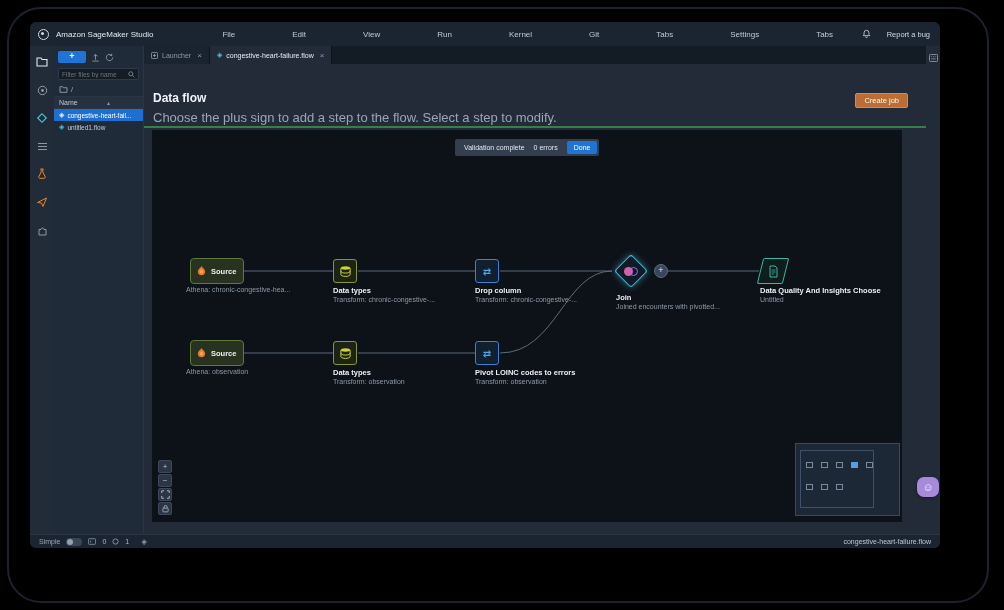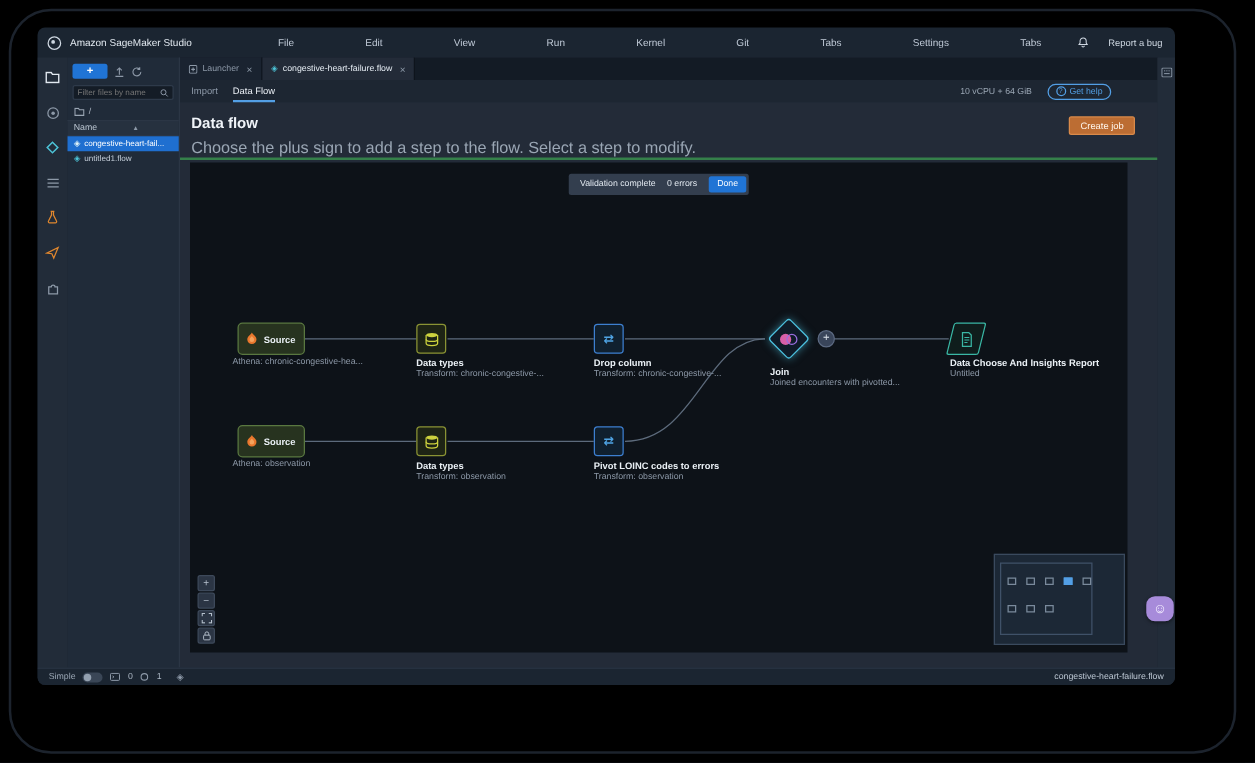--- a/index.html
+++ b/index.html
@@ -235,29 +235,20 @@
           <span>Launcher</span>
           <span class="tab-close">×</span>
         </div>
         <div class="tab active">
           <span class="flow-glyph">◈</span>
           <span>congestive-heart-failure.flow</span>
           <span class="tab-close">×</span>
         </div>
       </div>
 
-      <div class="subtabbar">
-        <span class="subtab">Import</span>
-        <span class="subtab active">Data Flow</span>
-        <span class="instance-label">10 vCPU + 64 GiB</span>
-        <span class="get-help">
-          <span class="help-circle">?</span>
-          <span>Get help</span>
-        </span>
-      </div>
 
       <div class="content-header">
         <div class="page-title">Data flow</div>
         <div class="page-subtitle">Choose the plus sign to add a step to the flow. Select a step to modify.</div>
       </div>
       <span class="create-job">Create job</span>
       <div class="divider-green"></div>
 
       <div class="canvas">
 
@@ -321,21 +312,21 @@
 
         <div class="report-node">
           <div class="report-skew"></div>
           <div class="report-doc">
             <svg width="11" height="13" viewBox="0 0 11 13">
                 <path d="M2 1h5l2 2v9H2z" fill="none" stroke="#3ab7a5" stroke-width="1"></path>
                 <path d="M3.5 5h4M3.5 7h4M3.5 9h2.5" stroke="#3ab7a5" stroke-width="0.8"></path>
               </svg>
           </div>
         </div>
-        <div class="node-title" style="left:608px; top:156px;">Data Choose And Insights Report</div>
+        <div class="node-title" style="left:608px; top:156px;">Data Quality And Insights Choose</div>
         <div class="node-sub" style="left:608px; top:166px;">Untitled</div>
 
         <div class="source-node" style="left:38px; top:210px;">
           <span>
             <svg width="11" height="12" viewBox="0 0 12 12">
                 <path d="M6 0.5C7.2 2.8 10 3.8 10 6.6A4 4 0 0 1 2 6.6C2 3.8 4.8 2.8 6 0.5z" fill="#e8772d"></path>
                 <path d="M6 3.6C6.7 4.8 8 5.3 8 6.9a2 2 0 1 1-4 0C4 5.3 5.3 4.8 6 3.6z" fill="#f5a25c"></path>
               </svg>
           </span>
           <span class="src-label">Source</span>

